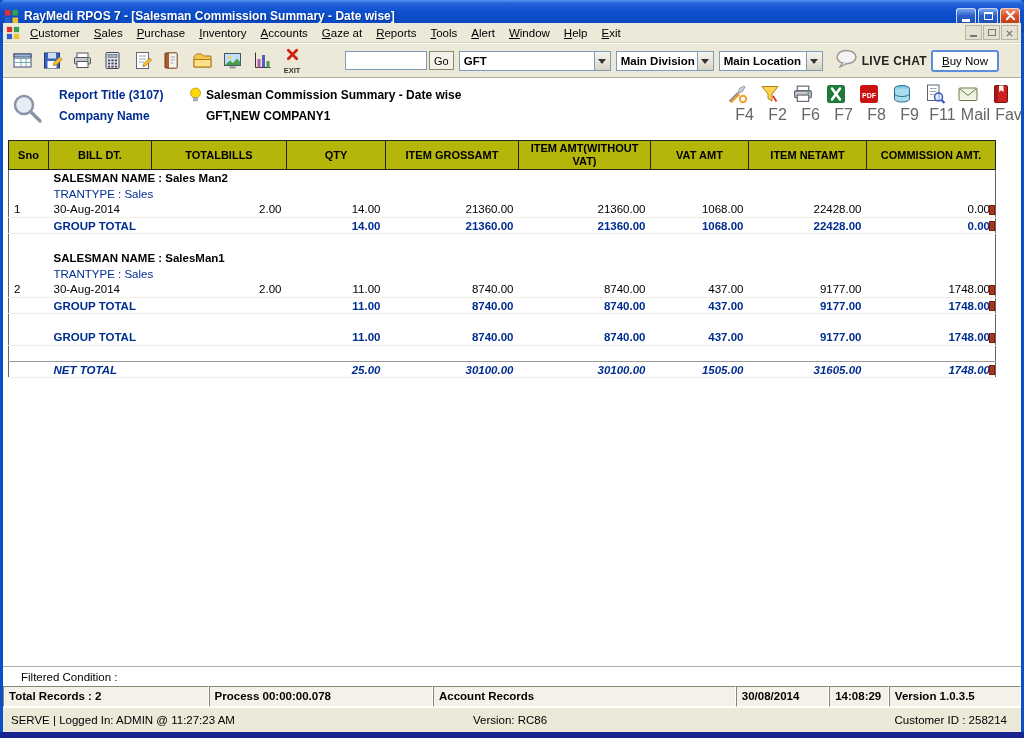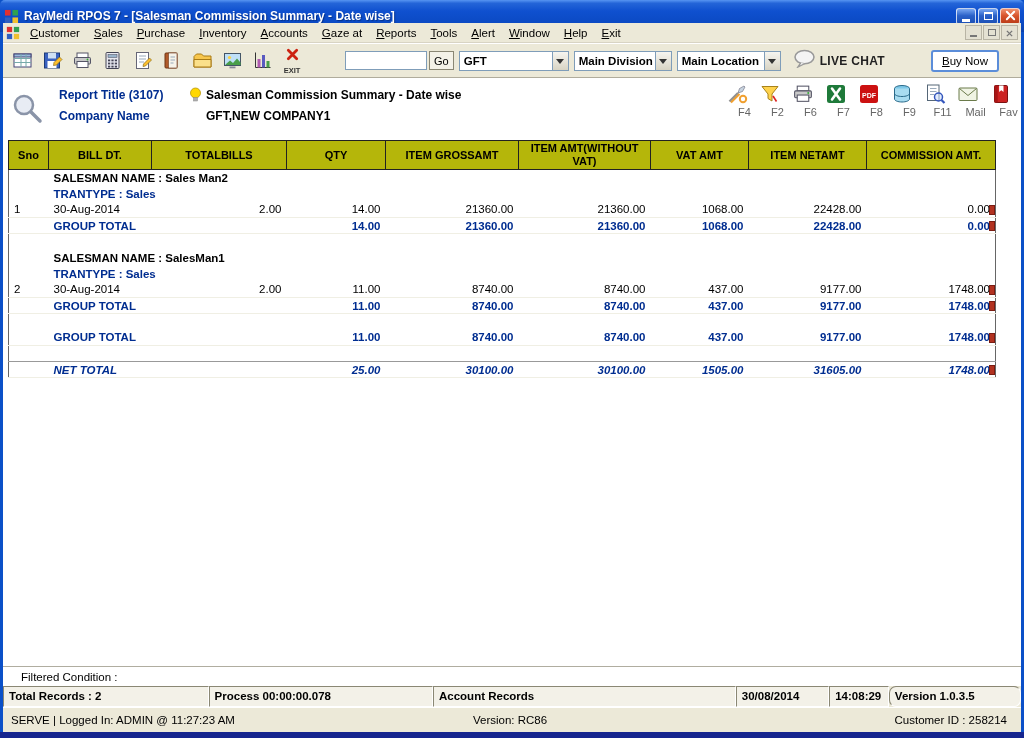--- a/index.html
+++ b/index.html
@@ -79,32 +79,32 @@
   .rh-line.l2{top:31px;}
   .rh-label{display:inline-block;width:130px;color:var(--navy);font-weight:bold;}
   .rh-line.l2 .rh-label{width:147px;}
   .bulb{display:inline-flex;width:13px;margin-right:4px;}
   .bulb svg{width:13px;height:16px;}
   .rh-value{font-weight:bold;color:#000;}
   #report-actions{position:absolute;right:4px;top:5px;display:flex;}
   .ract{width:33px;display:flex;flex-direction:column;align-items:center;gap:1px;cursor:default;}
   .ract .ric{display:flex;}
   .ract .ric svg{width:22px;height:22px;}
-  .rlab{font-size:11px;color:#666;margin-left:16px;}
+  .rlab{font-size:16px;color:#666;margin-left:16px;}
   
   .table-wrap{position:absolute;left:5px;top:62px;}
   #report-table{border-collapse:collapse;table-layout:fixed;width:987px;border:1px solid #666;}
   #report-table th{background:var(--header-bg);color:#000;font-size:11px;font-weight:bold;
     border:1px solid #222;height:29px;padding:1px 2px;line-height:1.15;text-align:center;overflow:hidden;}
   #report-table td{font-size:11.5px;height:16px;padding:0 5px;white-space:nowrap;overflow:hidden;}
   tr.data td{border-bottom:1px solid #f0efe4;}
   tr.total td{color:var(--navy);font-weight:bold;border-bottom:1px solid #f0efe4;}
   tr.net td{border-top:1px solid #999;font-style:italic;}
   tr.group-label td{font-weight:bold;color:#000;}
-  tr.subgroup-label td{color:var(--navy);font-weight:bold;}
+  tr.subgroup-label td{color:var(--navy);font-weight:normal;}
   td.num{text-align:right;}
   tr.spacer td{height:15px;}
   .marker{position:absolute;right:0;top:3px;width:6px;height:10px;
     background:var(--marker);border:1px solid #7a1d12;}
   
   .filtered{position:absolute;left:3px;top:666px;width:1018px;height:20px;background:#fff;
     border-top:1px solid #b0ada0;font-size:11.5px;color:#000;padding:4px 18px 0;}
   #status-row{position:absolute;left:3px;top:686px;width:1018px;height:21px;display:flex;background:#ece9d8;}
   .scell{height:21px;border:1px solid;border-color:#8a8774 #fff #fff #8a8774;background:#f3f1e8;
     font-size:11.5px;font-weight:bold;padding:3px 5px 0;white-space:nowrap;overflow:hidden;}
@@ -261,21 +261,21 @@
       </span>
     </div>
   <div class="exit-tool">
     <span><svg viewBox="0 0 14 14">
           <path d="M2.5 2.5l9 9M11.5 2.5l-9 9" stroke="#cc2211" stroke-width="3" stroke-linecap="round" fill="none"></path>
         </svg></span>
     <span class="exit-lab">EXIT</span>
   </div>
   <input class="search" type="text" value="" style="">
   <button class="go">Go</button>
-  <div class="select" style="width:110px">
+  <div class="select" style="width:152px">
     <span class="val">GFT</span>
     <span class="dd"></span>
   </div>
   <div class="select" style="width:98px">
     <span class="val">Main Division</span>
     <span class="dd"></span>
   </div>
   <div class="select" style="width:104px">
     <span class="val">Main Location</span>
     <span class="dd"></span>
@@ -527,20 +527,20 @@
   </div>
 </div>
 
 <div class="filtered">Filtered Condition :</div>
 <div id="status-row">
     <div class="scell" style="width: 207px;">Total Records : 2</div>
     <div class="scell" style="width: 226px;">Process 00:00:00.078</div>
     <div class="scell" style="width: 305px;">Account Records</div>
     <div class="scell" style="width: 94px;">30/08/2014</div>
     <div class="scell" style="width: 60px;">14:08:29</div>
-    <div class="scell" style="width: 133px; border-radius: 7px;">Version 1.0.3.5</div>
+    <div class="scell" style="width: 133px;">Version 1.0.3.5</div>
   </div>
 <div class="graybar">
   <span class="bb-left">SERVE | Logged In: ADMIN @ 11:27:23 AM</span>
   <span class="bb-center">Version: RC86</span>
   <span class="bb-right">Customer ID : 258214</span>
 </div>
 <div class="navystrip"></div>
 
 </body></html>

